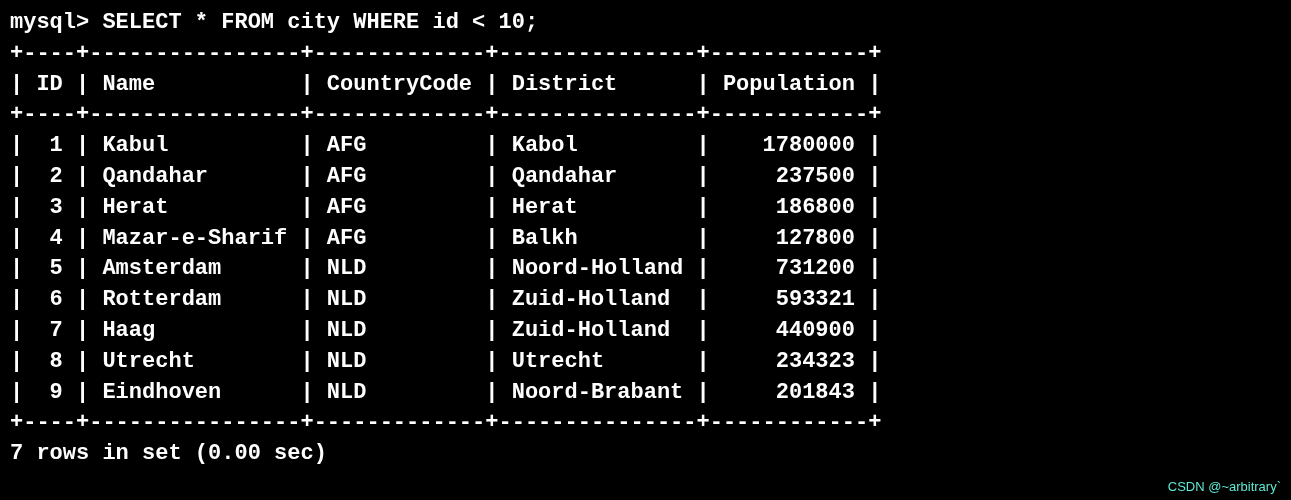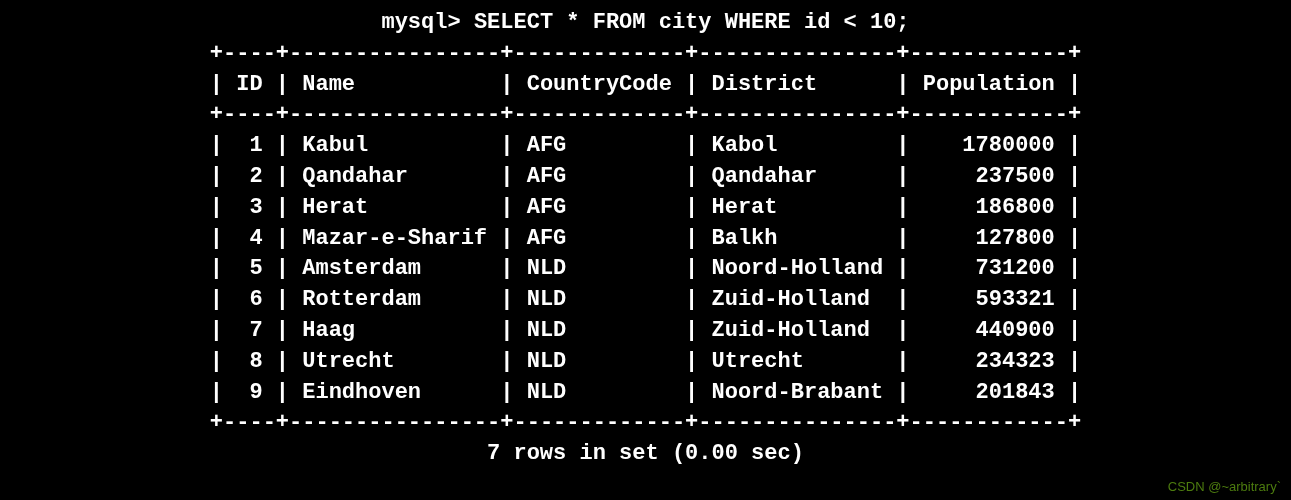--- a/index.html
+++ b/index.html
@@ -1,19 +1,18 @@
 <!DOCTYPE html>
 <html><head>
   <meta charset="utf-8">
   <style>
     * {
       margin: 0;
       padding: 0;
       box-sizing: border-box;
-      text-align: center;
     }
     body {
       background-color: #000000;
       color: #ffffff;
       font-family: "Courier New", Courier, monospace;
       font-size: 22px;
       font-weight: bold;
       padding: 8px 10px;
       width: 1291px;
       height: 500px;
@@ -23,21 +22,21 @@
     }
     .terminal {
       white-space: pre;
     }
     .watermark {
       position: absolute;
       bottom: 4px;
       right: 10px;
       font-size: 13px;
       font-weight: normal;
-      color: #4d7c0f;
+      color: #5eead4;
       font-family: Arial, sans-serif;
     }
   </style>
 </head>
 <body>
 
 <div class="terminal"><span>mysql&gt;</span> <span>SELECT * FROM city WHERE id &lt; 10;</span>
 <span id="border-line">+----+----------------+-------------+---------------+------------+</span>
 <span id="header-line">| ID | Name           | CountryCode | District      | Population |</span>
 <span id="border-line-2">+----+----------------+-------------+---------------+------------+</span>

